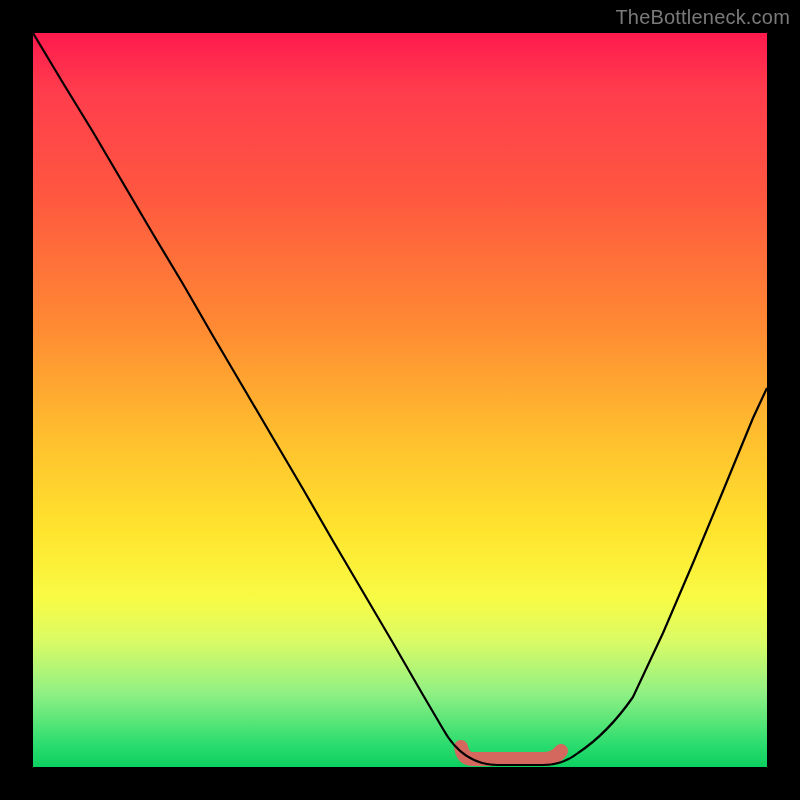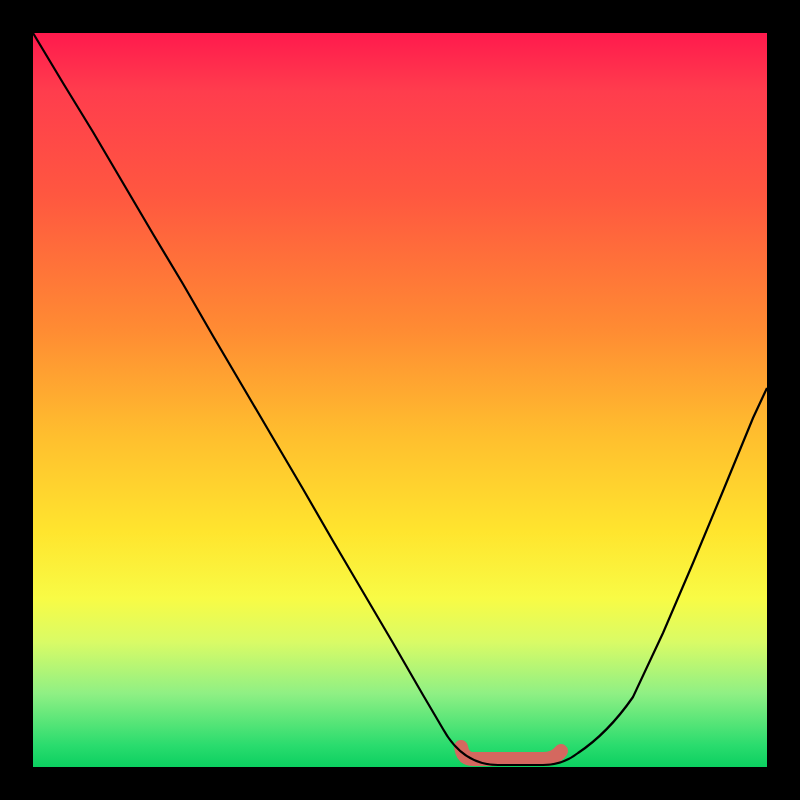--- a/index.html
+++ b/index.html
@@ -98,14 +98,15 @@
                Q 575 700 600 664
                L 630 600
                L 660 530
                L 690 458
                L 720 385
                L 734 355"></path>
     </svg>
 
   </div>
 
+  <div class="watermark">TheBottleneck.com</div>
 
 </div>
 
 </body></html>

